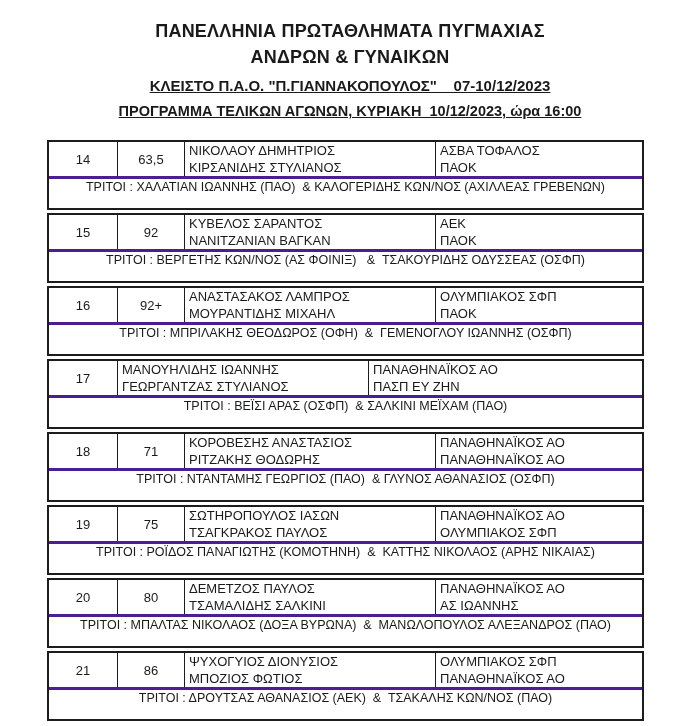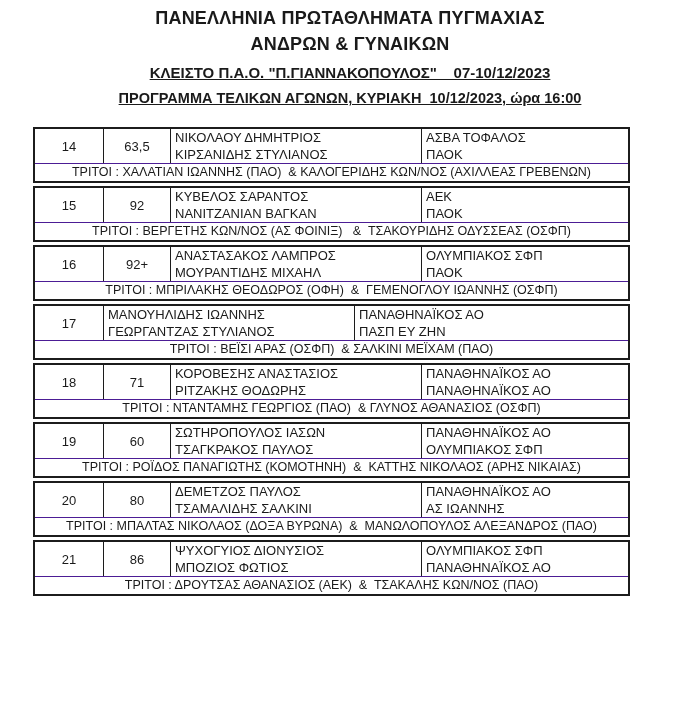--- a/index.html
+++ b/index.html
@@ -3,36 +3,36 @@
 <meta charset="utf-8">
 <style>
   * { box-sizing: border-box; margin: 0; padding: 0; }
   html, body { background: #ffffff; }
   body {
     width: 700px; height: 726px;
     font-family: "Liberation Sans", sans-serif;
     color: #1a1a1a;
     overflow: hidden;
   }
-  .header { text-align: center; padding-top: 5px; }
+  .header { text-align: center; padding-top: 18px; }
   .title-line {
     font-size: 18px; font-weight: 700; line-height: 26px;
     letter-spacing: 0.2px; white-space: pre;
   }
   .venue-line {
     display: inline-block; margin-top: 7px;
     font-size: 15px; font-weight: 700; line-height: 18px;
     text-decoration: underline; white-space: pre;
   }
   .program-line {
     display: block; margin-top: 7px; margin-bottom: 20px;
     font-size: 14.5px; font-weight: 700; line-height: 18px;
     text-decoration: underline; white-space: pre; text-align: center;
   }
-  .schedule { width: 597px; margin-left: 33px; }
+  .schedule { width: 597px; margin-left: 47px; }
   .match-block {
     border: 2px solid #1c1c1c;
     margin-bottom: 3px;
     background: #ffffff;
   }
   .main-row { display: flex; }
   .cell { border-right: 1px solid #1c1c1c; }
   .c-num {
     width: 69px; flex: 0 0 69px;
     display: flex; align-items: center; justify-content: center;
@@ -42,22 +42,22 @@
     width: 67px; flex: 0 0 67px;
     display: flex; align-items: center; justify-content: center;
     font-size: 13px;
   }
   .c-names { width: 251px; flex: 0 0 251px; padding-left: 4px; }
   .c-clubs { flex: 1 1 auto; border-right: none; padding-left: 4px; }
   .c-names .line, .c-clubs .line {
     height: 17px; line-height: 17px; font-size: 13px; white-space: nowrap;
   }
   .tritoi-row {
-    border-top: 1px solid #4c1d95;
-    height: 18px; line-height: 17px;
+    border-top: 3px solid #4c1d95;
+    height: 32px; line-height: 17px;
     text-align: center; font-size: 12.5px; white-space: pre;
   }
 </style>
 </head>
 <body>
 
 <div class="header">
   <div class="title-line">ΠΑΝΕΛΛΗΝΙΑ ΠΡΩΤΑΘΛΗΜΑΤΑ ΠΥΓΜΑΧΙΑΣ</div>
   <div class="title-line">ΑΝΔΡΩΝ &amp; ΓΥΝΑΙΚΩΝ</div>
   <div><span class="venue-line">ΚΛΕΙΣΤΟ Π.Α.Ο. "Π.ΓΙΑΝΝΑΚΟΠΟΥΛΟΣ"    07-10/12/2023</span></div>
@@ -141,21 +141,21 @@
           <div class="line">ΠΑΝΑΘΗΝΑΪΚΟΣ ΑΟ</div>
           <div class="line">ΠΑΝΑΘΗΝΑΪΚΟΣ ΑΟ</div>
         </div>
       </div>
       <div class="tritoi-row">ΤΡΙΤΟΙ : ΝΤΑΝΤΑΜΗΣ ΓΕΩΡΓΙΟΣ (ΠΑΟ)  &amp; ΓΛΥΝΟΣ ΑΘΑΝΑΣΙΟΣ (ΟΣΦΠ)</div>
     </div>
 
     <div class="match-block">
       <div class="main-row">
         <div class="cell c-num">19</div>
-        <div class="cell c-weight">60</div>
+        <div class="cell c-weight">75</div>
         <div class="cell c-names">
           <div class="line">ΣΩΤΗΡΟΠΟΥΛΟΣ ΙΑΣΩΝ</div>
           <div class="line">ΤΣΑΓΚΡΑΚΟΣ ΠΑΥΛΟΣ</div>
         </div>
         <div class="cell c-clubs">
           <div class="line">ΠΑΝΑΘΗΝΑΪΚΟΣ ΑΟ</div>
           <div class="line">ΟΛΥΜΠΙΑΚΟΣ ΣΦΠ</div>
         </div>
       </div>
       <div class="tritoi-row">ΤΡΙΤΟΙ : ΡΟΪΔΟΣ ΠΑΝΑΓΙΩΤΗΣ (ΚΟΜΟΤΗΝΗ)  &amp;  ΚΑΤΤΗΣ ΝΙΚΟΛΑΟΣ (ΑΡΗΣ ΝΙΚΑΙΑΣ)</div>

